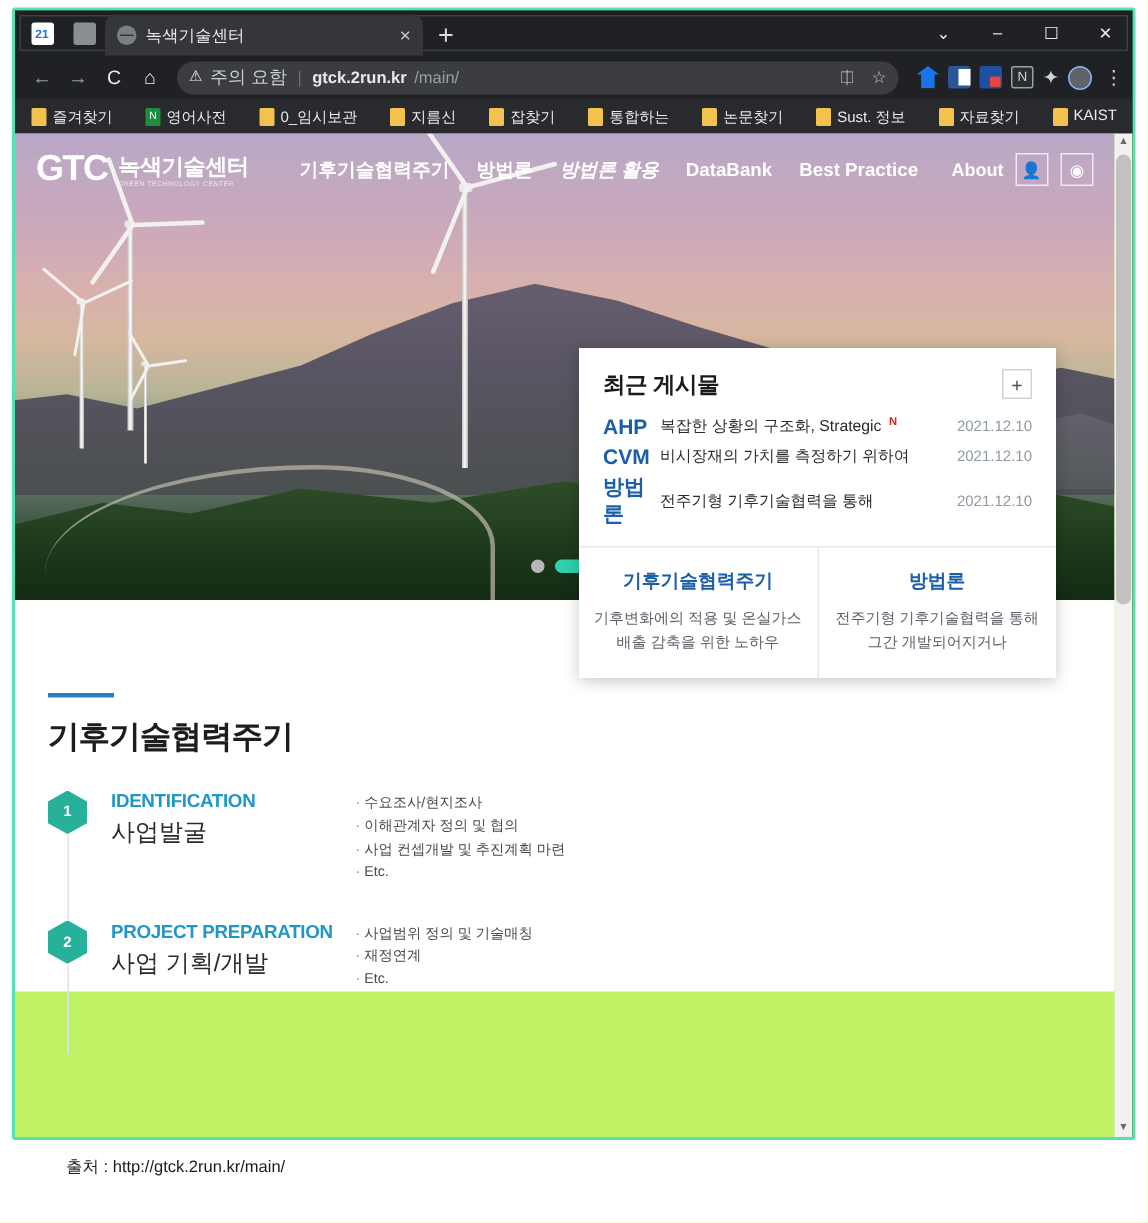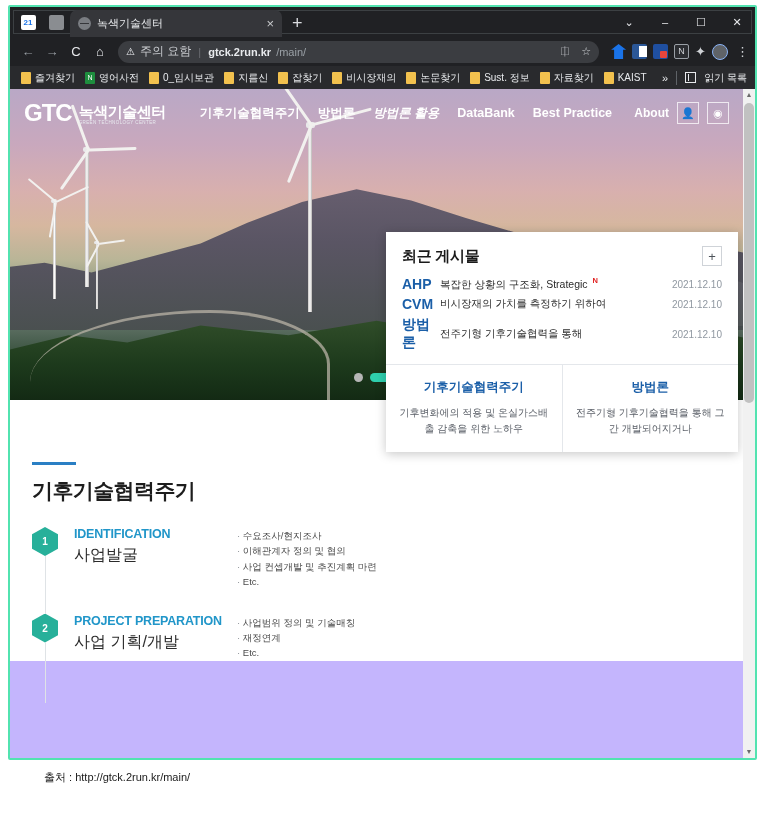--- a/index.html
+++ b/index.html
@@ -106,39 +106,39 @@
   .ext.c { background:#1f4fa0; position:relative; }
   .ext.c::after{content:"";position:absolute;right:1px;bottom:1px;width:7px;height:7px;background:#e8453c;border-radius:1px;}
   .ext.d { background:#2b2d31; border:1px solid #9aa0a6; color:#cfd2d6; font-size:9px; text-align:center; line-height:13px;}
   .ext.e { color:#cfd2d6; font-size:13px; width:auto; }
   .ext.f { width:16px;height:16px;border-radius:50%;background:#5f6368; border:1px solid #8ab4f8;}
   .kebab { color:#cfd2d6; font-size:13px; letter-spacing:0; padding-left:2px;}
 
   
   .bookmarks {
     height: 23px; background: #292a2d;
-    display: flex; align-items: center; padding: 0 6px; gap: 0;
+    display: flex; align-items: center; padding: 0 6px; gap: 12px;
     font-size: 10px; color: #e8eaed; white-space: nowrap; overflow: hidden;
   }
   .bm { display: flex; align-items: center; gap: 4px; padding: 0 5px; }
   .bm-ico { width: 10px; height: 12px; background: #f2c14e; border-radius: 1px; flex: none; }
   .bm-ico.green { background: #1e8e3e; position:relative; }
   .bm-ico.green::after{content:"N";position:absolute;inset:0;color:#fff;font-size:7px;text-align:center;line-height:12px;}
   .bm-label { font-size: 10px; }
   .bm-right { margin-left: auto; display: flex; align-items: center; gap: 8px; padding-right: 2px; }
   .chev2 { color: #e8eaed; font-size: 11px; }
   .divider-v { width:1px; height:14px; background:#5f6368; }
   .readlist-ico { width:11px;height:11px;border:1px solid #e8eaed; display:inline-block; position:relative;}
   .readlist-ico::after{content:"";position:absolute;left:2px;top:1px;width:1px;height:7px;background:#e8eaed;}
   .readlist-txt { font-size: 10px; }
 
   
   .viewport {
     position: relative;
-    height: 669px; background: #c4b5fd; overflow: hidden;
+    height: 669px; background: #bef264; overflow: hidden;
   }
   .page { position:absolute; left:0; top:0; width: 733px; height: 669px; }
 
   
   .hero {
     position: relative; height: 311px; width: 733px; overflow: hidden;
     background: linear-gradient(180deg,#b9a8c6 0%, #c9a8bd 18%, #d8b0ae 33%, #d6b79f 44%,
                 #b9b597 55%, #8f9c85 64%, #6f7d74 72%, #4e6354 80%, #2f4a33 88%, #16301c 100%);
   }
   .mountain {
@@ -169,21 +169,21 @@
   .turbine { position:absolute; }
   .t-mast { position:absolute; left:50%; bottom:0; width:4px; margin-left:-2px;
             background: linear-gradient(90deg,#c9c6c4,#fbfbfb,#b5b2b0); }
   .t-hub { position:absolute; left:50%; top:0; width:9px; height:6px; margin-left:-4px;
            background:#e9e9ea; border-radius:2px; }
   .t-blade { position:absolute; left:50%; top:3px; width:3px; background:#f2f1ef;
              transform-origin: 50% 0%; border-radius:2px; }
 
   
   .card {
-    position:absolute; left:376px; top:143px; width:352px;
+    position:absolute; left:376px; top:143px; width:318px;
     background:#fff; box-shadow: 0 2px 10px rgba(0,0,0,.22);
   }
   .card-head {
     display:flex; align-items:center; padding:14px 16px 8px 16px;
   }
   .card-title { font-size:15px; font-weight:bold; color:#1a1a1a; letter-spacing:-.3px; }
   .plus-btn {
     margin-left:auto; width:20px; height:20px; border:1px solid #cfd3d8;
     display:flex; align-items:center; justify-content:center;
     color:#4b5158; font-size:13px; line-height:1;
@@ -312,21 +312,21 @@
     <div class="bm">
         <span class="bm-ico"></span>
         <span class="bm-label">지름신</span>
       </div>
     <div class="bm">
         <span class="bm-ico"></span>
         <span class="bm-label">잡찾기</span>
       </div>
     <div class="bm">
         <span class="bm-ico"></span>
-        <span class="bm-label">비시장재의</span>
+        <span class="bm-label">통합하는</span>
       </div>
     <div class="bm">
         <span class="bm-ico"></span>
         <span class="bm-label">논문찾기</span>
       </div>
     <div class="bm">
         <span class="bm-ico"></span>
         <span class="bm-label">Sust. 정보</span>
       </div>
     <div class="bm">

